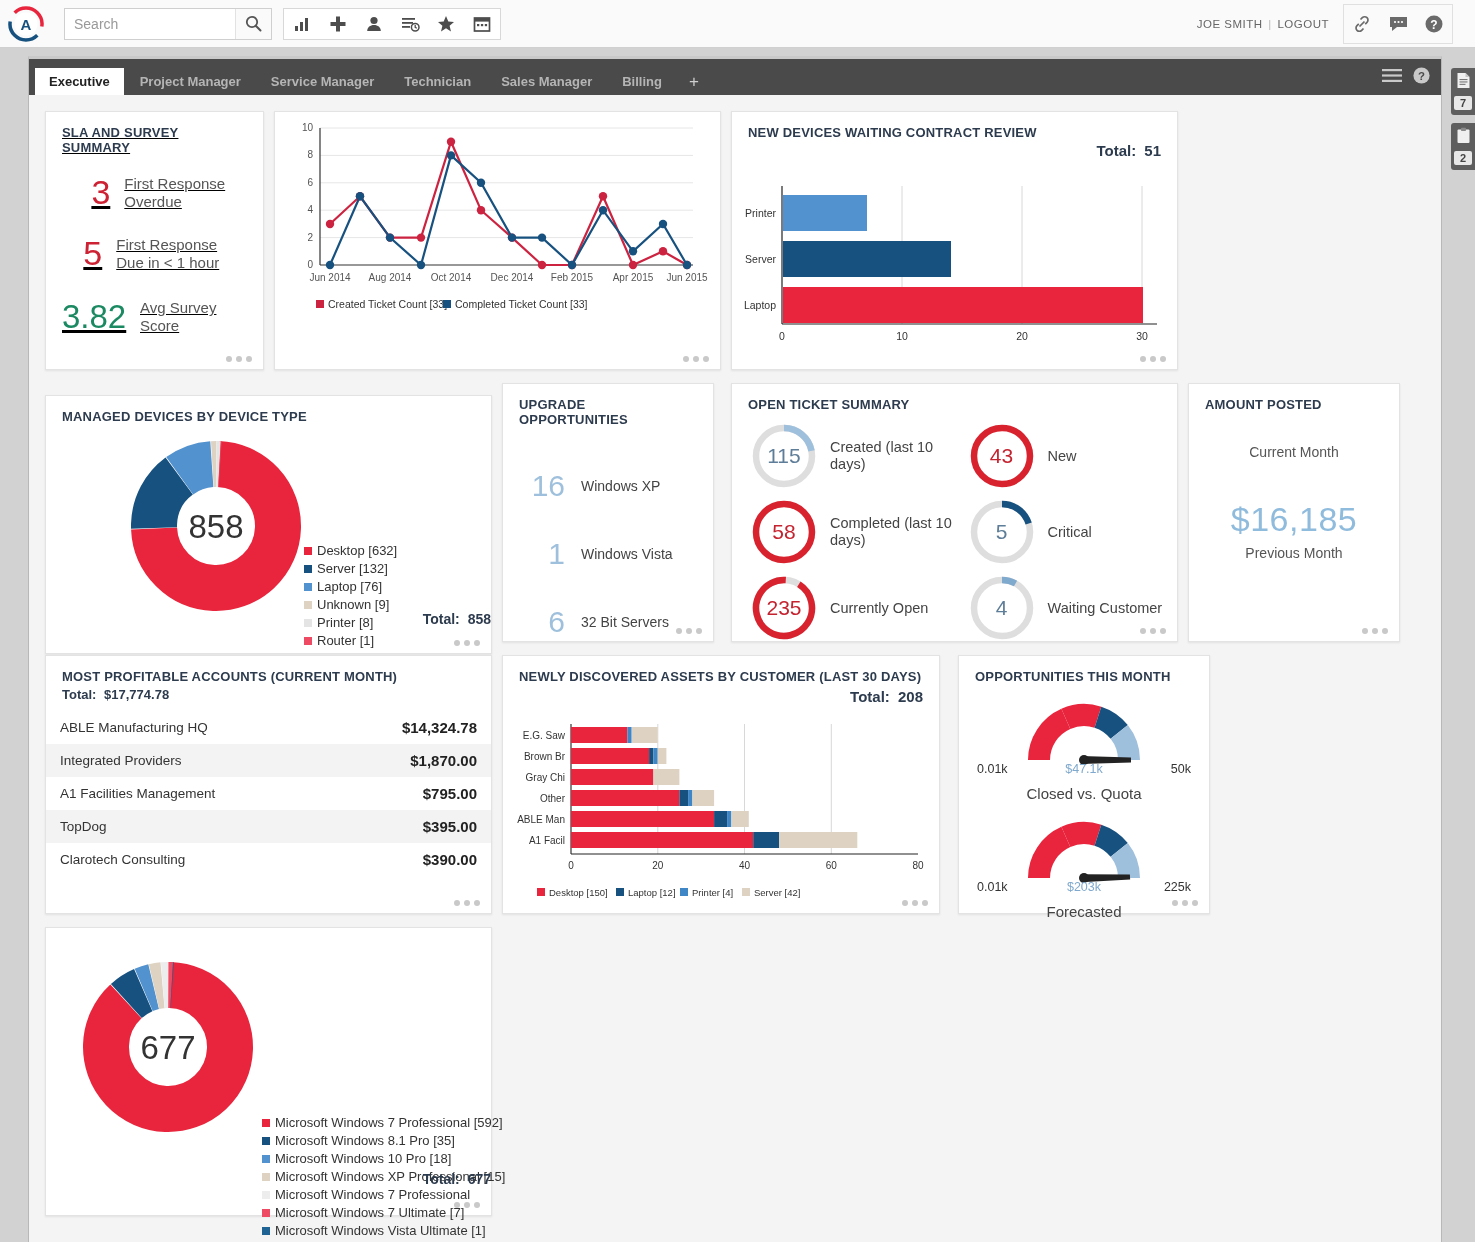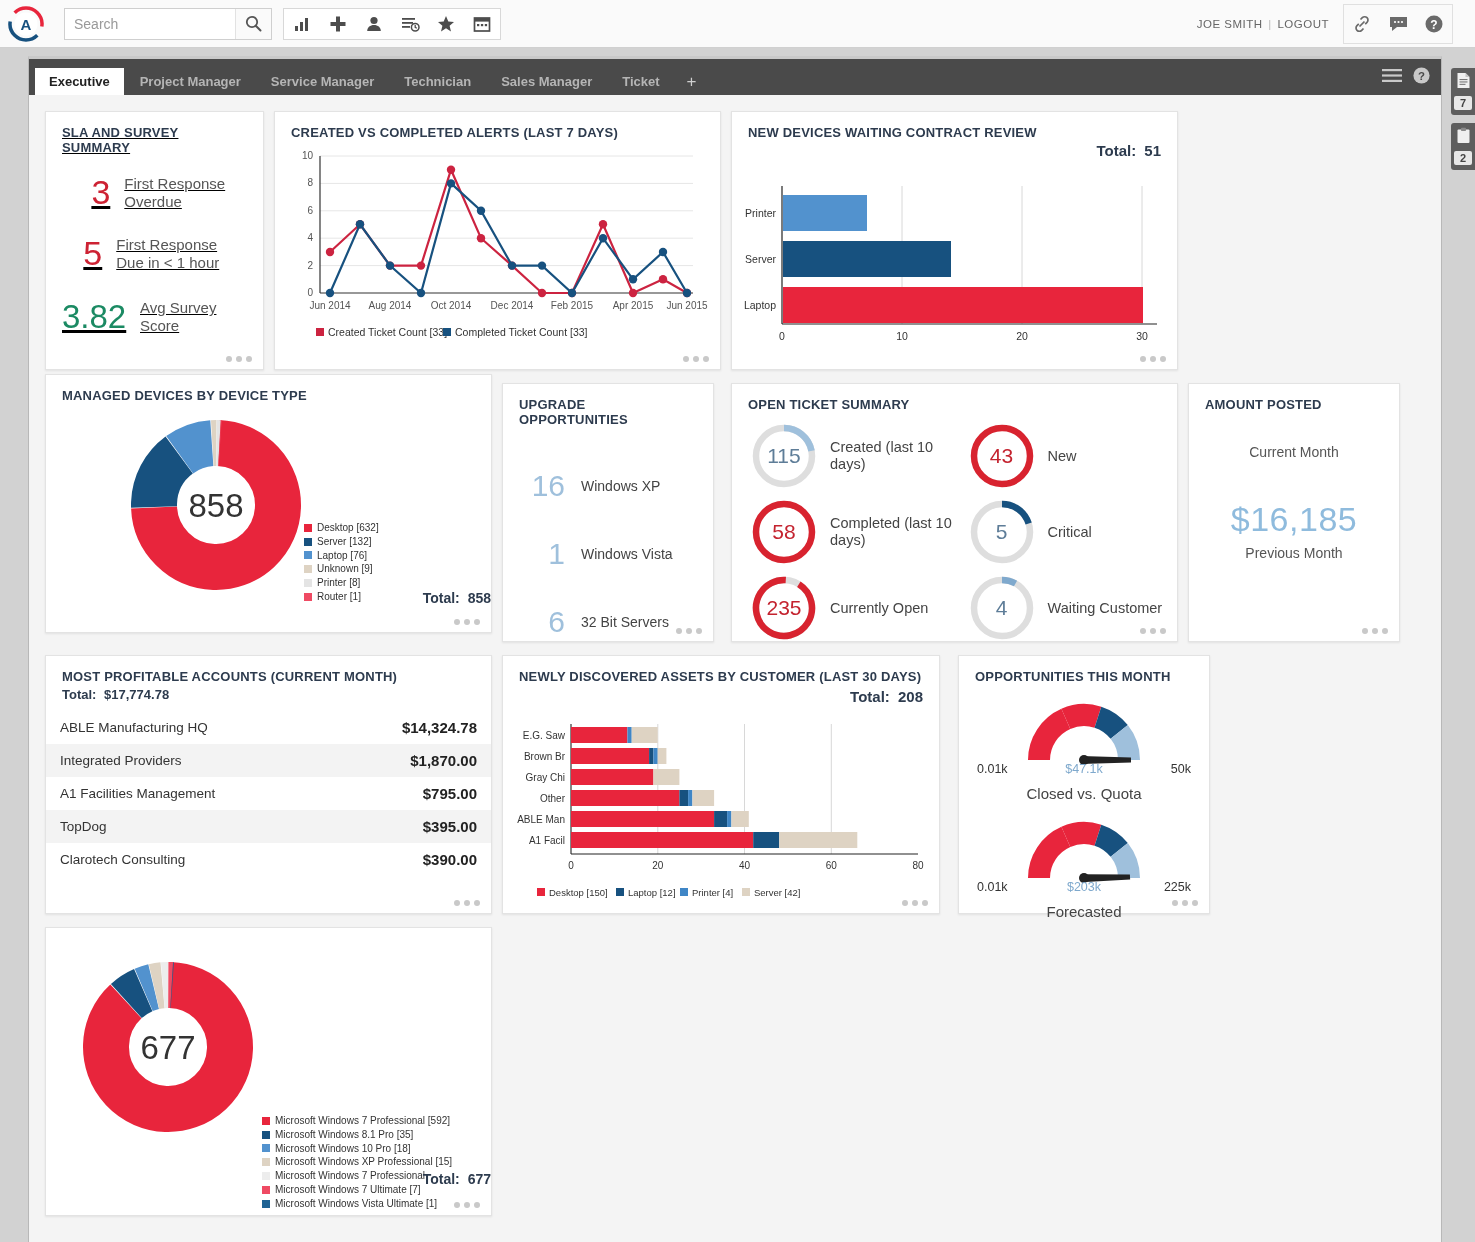--- a/index.html
+++ b/index.html
@@ -112,21 +112,21 @@
   .ring-lbl { font-size: 14.5px; color: #444; padding-left: 12px; line-height: 1.15; }
 
   
   .gauge-block { text-align: center; }
   .gauge-axis { font-size: 12.5px; color: #333; margin-top: -12px; position: relative; }
   .gauge-axis .gmin { position: absolute; left: 18px; }
   .gauge-axis .gmax { position: absolute; right: 18px; }
   .gauge-axis .gcur { color: #7fa9cd; }
   .gauge-cap { font-size: 15px; color: #444; margin-top: 9px; }
 
-  .legend { font-size: 10px; color: #333; line-height: 1.38; }
+  .legend { font-size: 13px; color: #333; line-height: 1.38; }
   .legend .lrow { display: flex; align-items: center; white-space: nowrap; }
   .legend .sw { width: 8px; height: 8px; margin-right: 5px; flex: none; }
 
   .chart-total { position: absolute; right: 16px; font-size: 15px; font-weight: bold; color: #2d3b4e; }
   .card-total { text-align: right; font-size: 14px; font-weight: bold; color: #2d3b4e; }
 
   svg text { font-family: "Liberation Sans", sans-serif; }
 
   
   .sidetabs { position: absolute; right: 0; top: 68px; width: 24px; }
@@ -253,21 +253,21 @@
       <div class="tab">
           <span>Service Manager</span>
         </div>
       <div class="tab">
           <span>Technician</span>
         </div>
       <div class="tab">
           <span>Sales Manager</span>
         </div>
       <div class="tab">
-          <span>Ticket</span>
+          <span>Billing</span>
         </div>
       <div class="tab plus">
           <span>+</span>
         </div>
 
       <div class="tabstrip-right">
         <div>
           <svg width="20" height="15" viewBox="0 0 20 15">
             <rect x="0" y="1" width="20" height="2.2" fill="#c9c9c9"></rect>
             <rect x="0" y="6.4" width="20" height="2.2" fill="#c9c9c9"></rect>
@@ -302,21 +302,20 @@
           </div>
         </div>
         <div class="dots">
             <i></i>
             <i></i>
             <i></i>
           </div>
       </div>
 
       <div class="card" style="left:245px; top:16px; width:447px; height:259px;">
-        <h3>CREATED VS COMPLETED ALERTS (LAST 7 DAYS)</h3>
         <svg width="440" height="215" viewBox="0 0 440 215" style="margin-top:2px;">
 
           <g stroke="#e6e6e6" stroke-width="1">
             <line x1="45" y1="14" x2="418" y2="14"></line>
             <line x1="45" y1="41.4" x2="418" y2="41.4"></line>
             <line x1="45" y1="68.8" x2="418" y2="68.8"></line>
             <line x1="45" y1="96.2" x2="418" y2="96.2"></line>
             <line x1="45" y1="123.6" x2="418" y2="123.6"></line>
           </g>
           <line x1="45" y1="14" x2="45" y2="151" stroke="#333" stroke-width="1.2"></line>
@@ -419,21 +418,21 @@
             <text x="410" y="168">30</text>
           </g>
         </svg>
         <div class="dots">
             <i></i>
             <i></i>
             <i></i>
           </div>
       </div>
 
-      <div class="card" style="left:16px; top:279px; width:447px; height:259px;">
+      <div class="card" style="left:16px; top:300px; width:447px; height:259px;">
         <h3>MANAGED DEVICES BY DEVICE TYPE</h3>
         <svg width="440" height="212" viewBox="0 0 440 212" style="margin-top:2px;">
           <g transform="translate(170,100)">
 
             <circle r="62" fill="none" stroke="#e8253c" stroke-width="46" stroke-dasharray="286.9 102.7" transform="rotate(-88)"></circle>
             <circle r="62" fill="none" stroke="#17517f" stroke-width="46" stroke-dasharray="59.9 329.6" transform="rotate(-88)" style="transform-origin:0 0;" stroke-dashoffset="-287.5"></circle>
             <circle r="62" fill="none" stroke="#5292ce" stroke-width="46" stroke-dasharray="34.5 355" transform="rotate(-88)" stroke-dashoffset="-348"></circle>
             <circle r="62" fill="none" stroke="#ded3c3" stroke-width="46" stroke-dasharray="4.1 385.5" transform="rotate(-88)" stroke-dashoffset="-383"></circle>
             <circle r="62" fill="none" stroke="#e4e4e4" stroke-width="46" stroke-dasharray="3.6 386" transform="rotate(-88)" stroke-dashoffset="-387.3"></circle>
             <circle r="62" fill="none" stroke="#ef4a63" stroke-width="46" stroke-dasharray="0.45 389" transform="rotate(-88)" stroke-dashoffset="-391"></circle>

